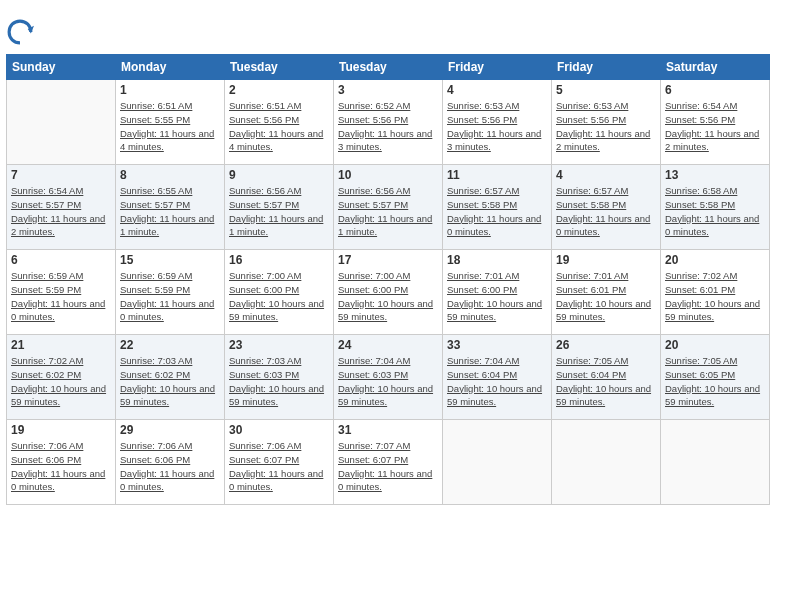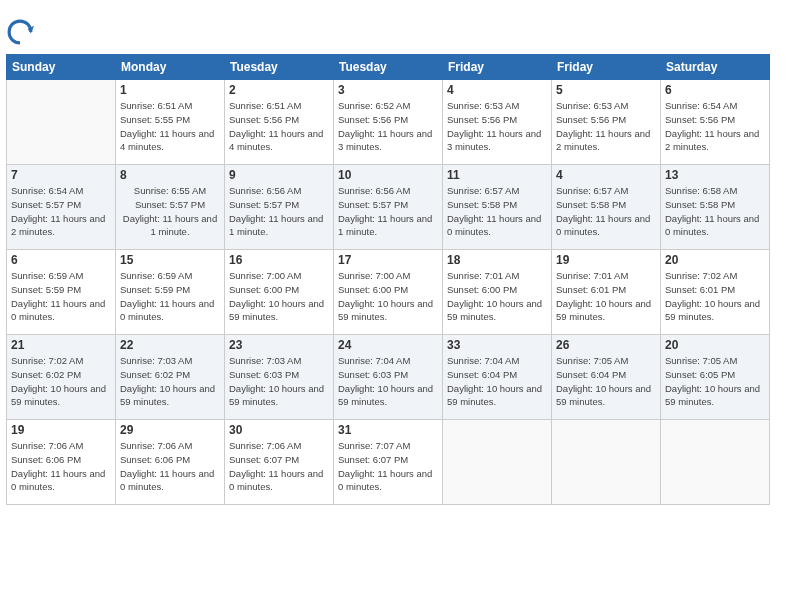--- a/index.html
+++ b/index.html
@@ -84,20 +84,21 @@
     .day-number {
       font-size: 12px;
       font-weight: bold;
       color: #333;
       margin-bottom: 2px;
     }
     .day-info {
       font-size: 9.5px;
       color: #444;
       line-height: 1.45;
+      text-decoration: underline;
     }
     .empty-cell {
       background: #f9f9f9;
     }
     .row-alt td {
       background: #f0f4f8;
     }
   </style>
 </head>
 <body>
@@ -175,21 +176,21 @@
         </tr>
         <tr class="row-alt">
           <td>
             <div class="day-number">7</div>
             <div class="day-info" style="white-space: pre-line;">Sunrise: 6:54 AM
 Sunset: 5:57 PM
 Daylight: 11 hours and 2 minutes.</div>
           </td>
           <td>
             <div class="day-number">8</div>
-            <div class="day-info" style="white-space: pre-line; text-align: center;">Sunrise: 6:55 AM
+            <div class="day-info" style="white-space: pre-line;">Sunrise: 6:55 AM
 Sunset: 5:57 PM
 Daylight: 11 hours and 1 minute.</div>
           </td>
           <td>
             <div class="day-number">9</div>
             <div class="day-info" style="white-space: pre-line;">Sunrise: 6:56 AM
 Sunset: 5:57 PM
 Daylight: 11 hours and 1 minute.</div>
           </td>
           <td>

